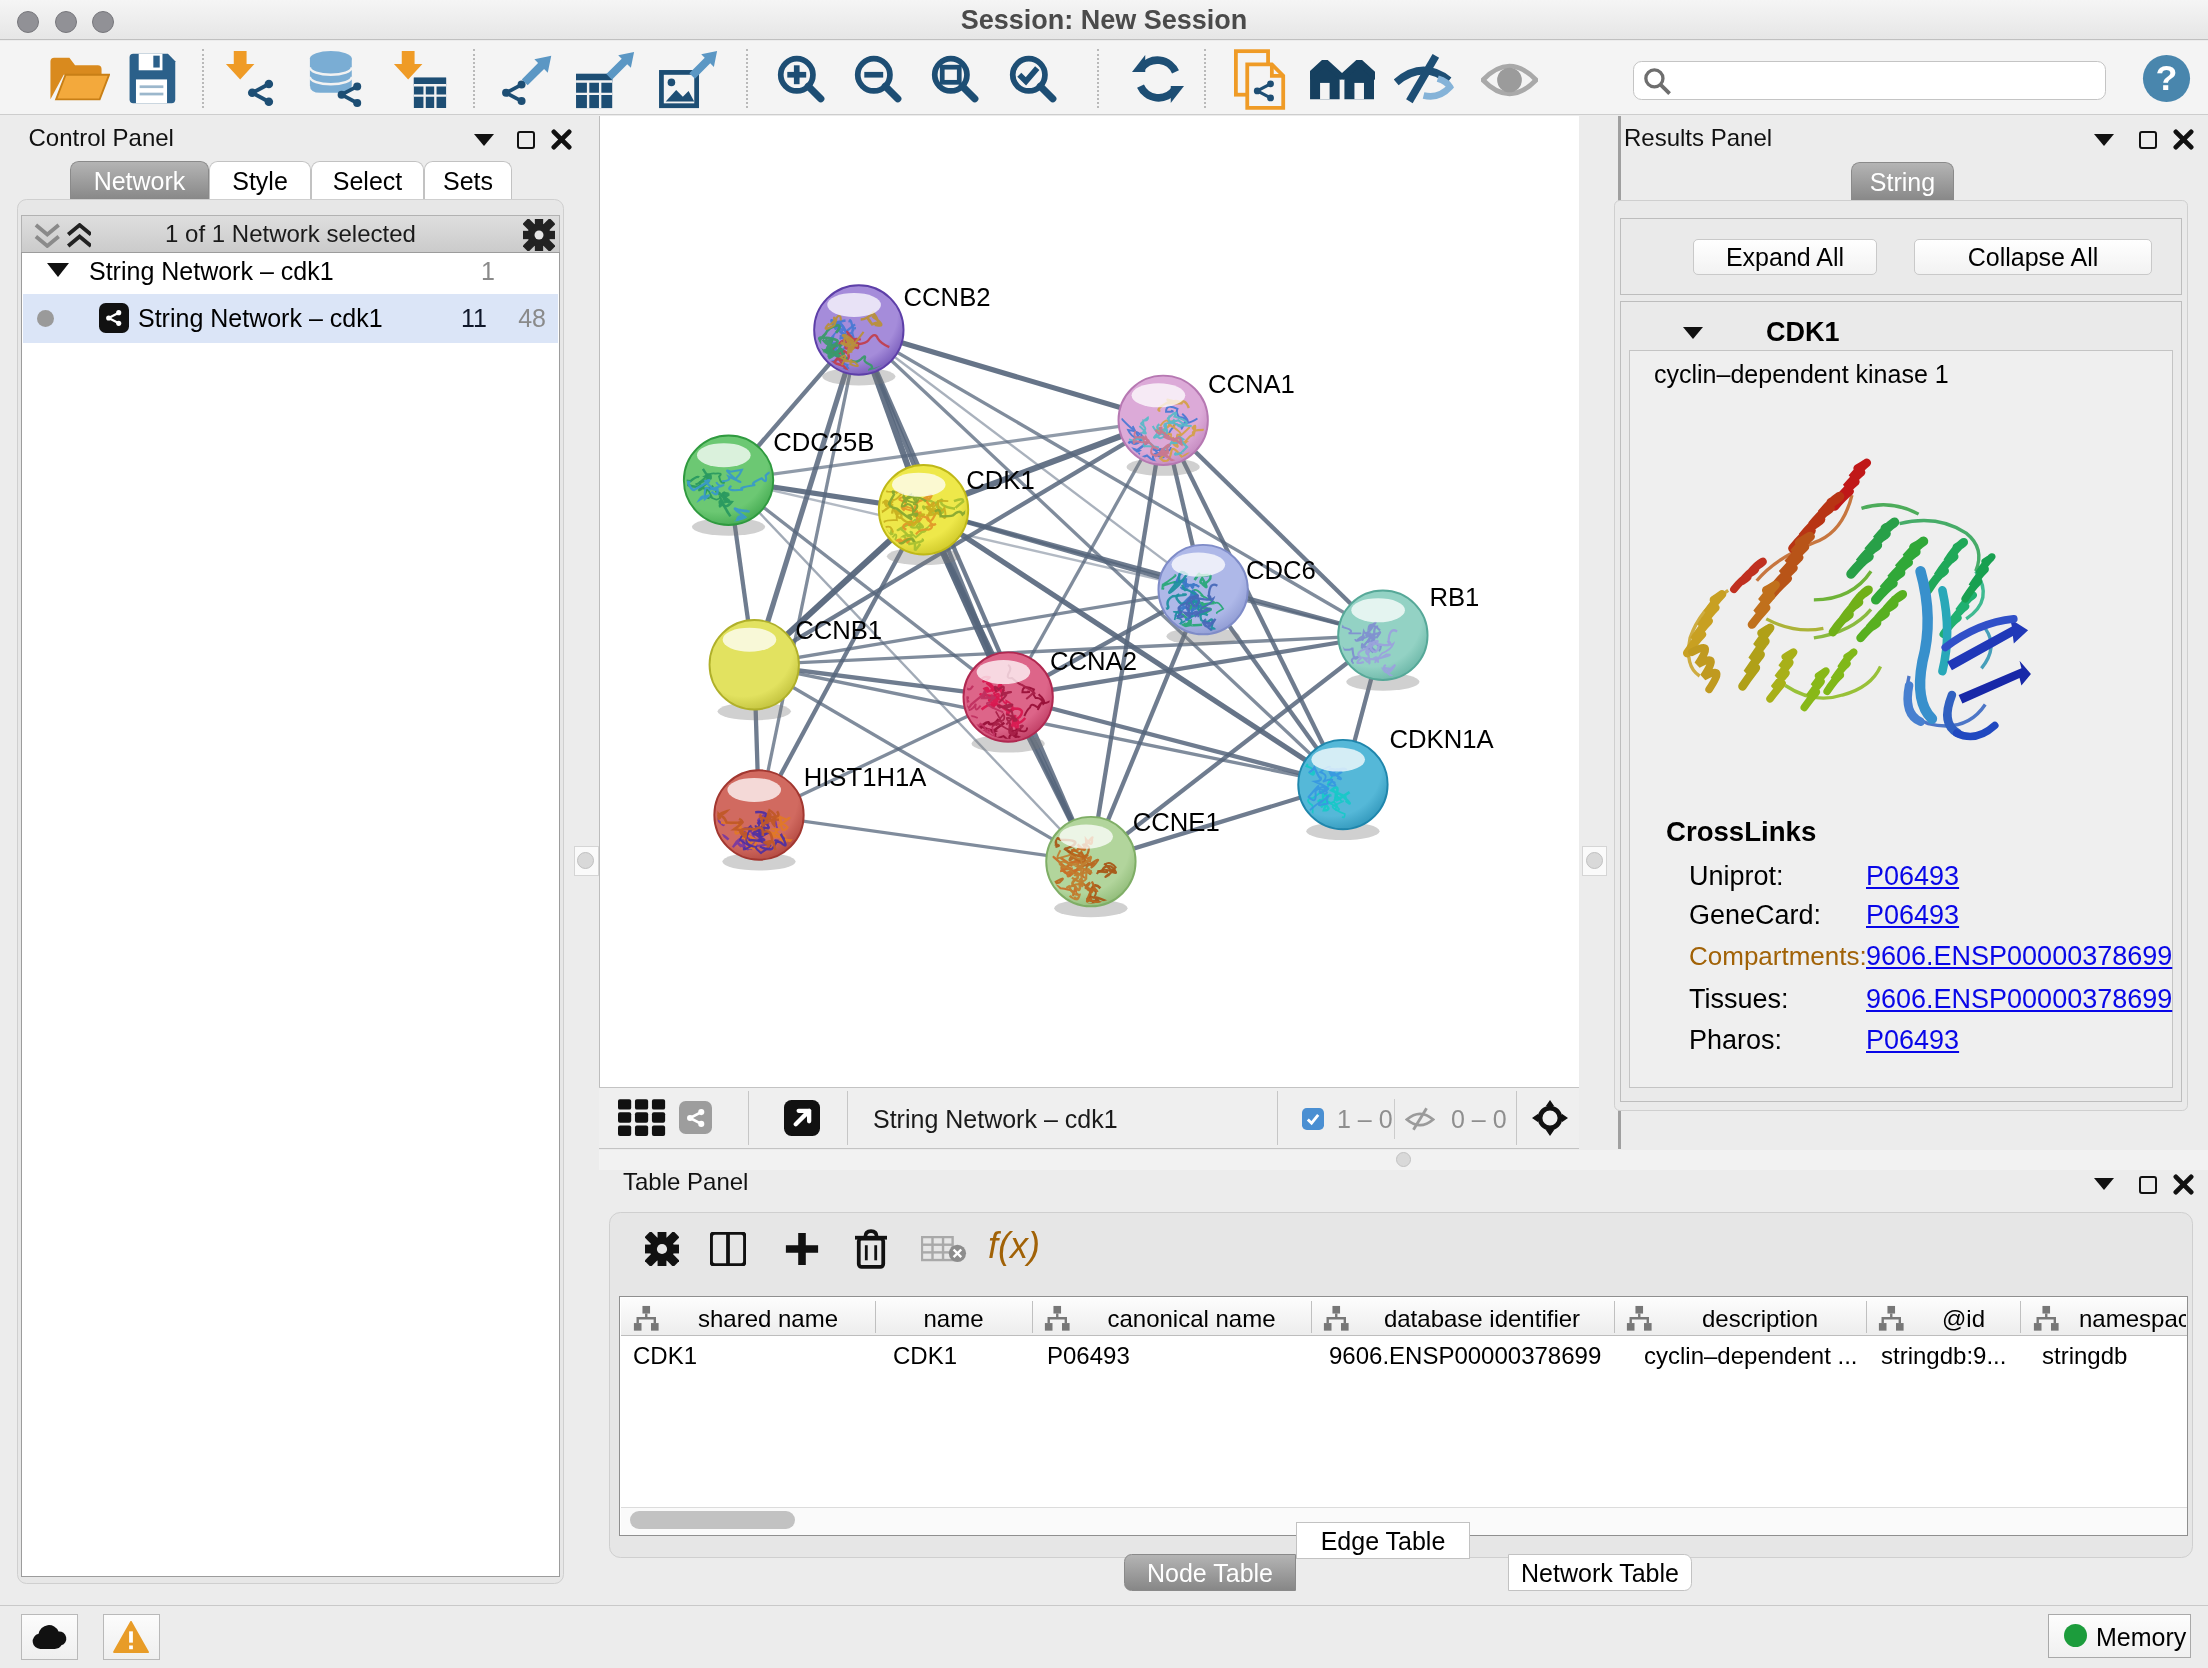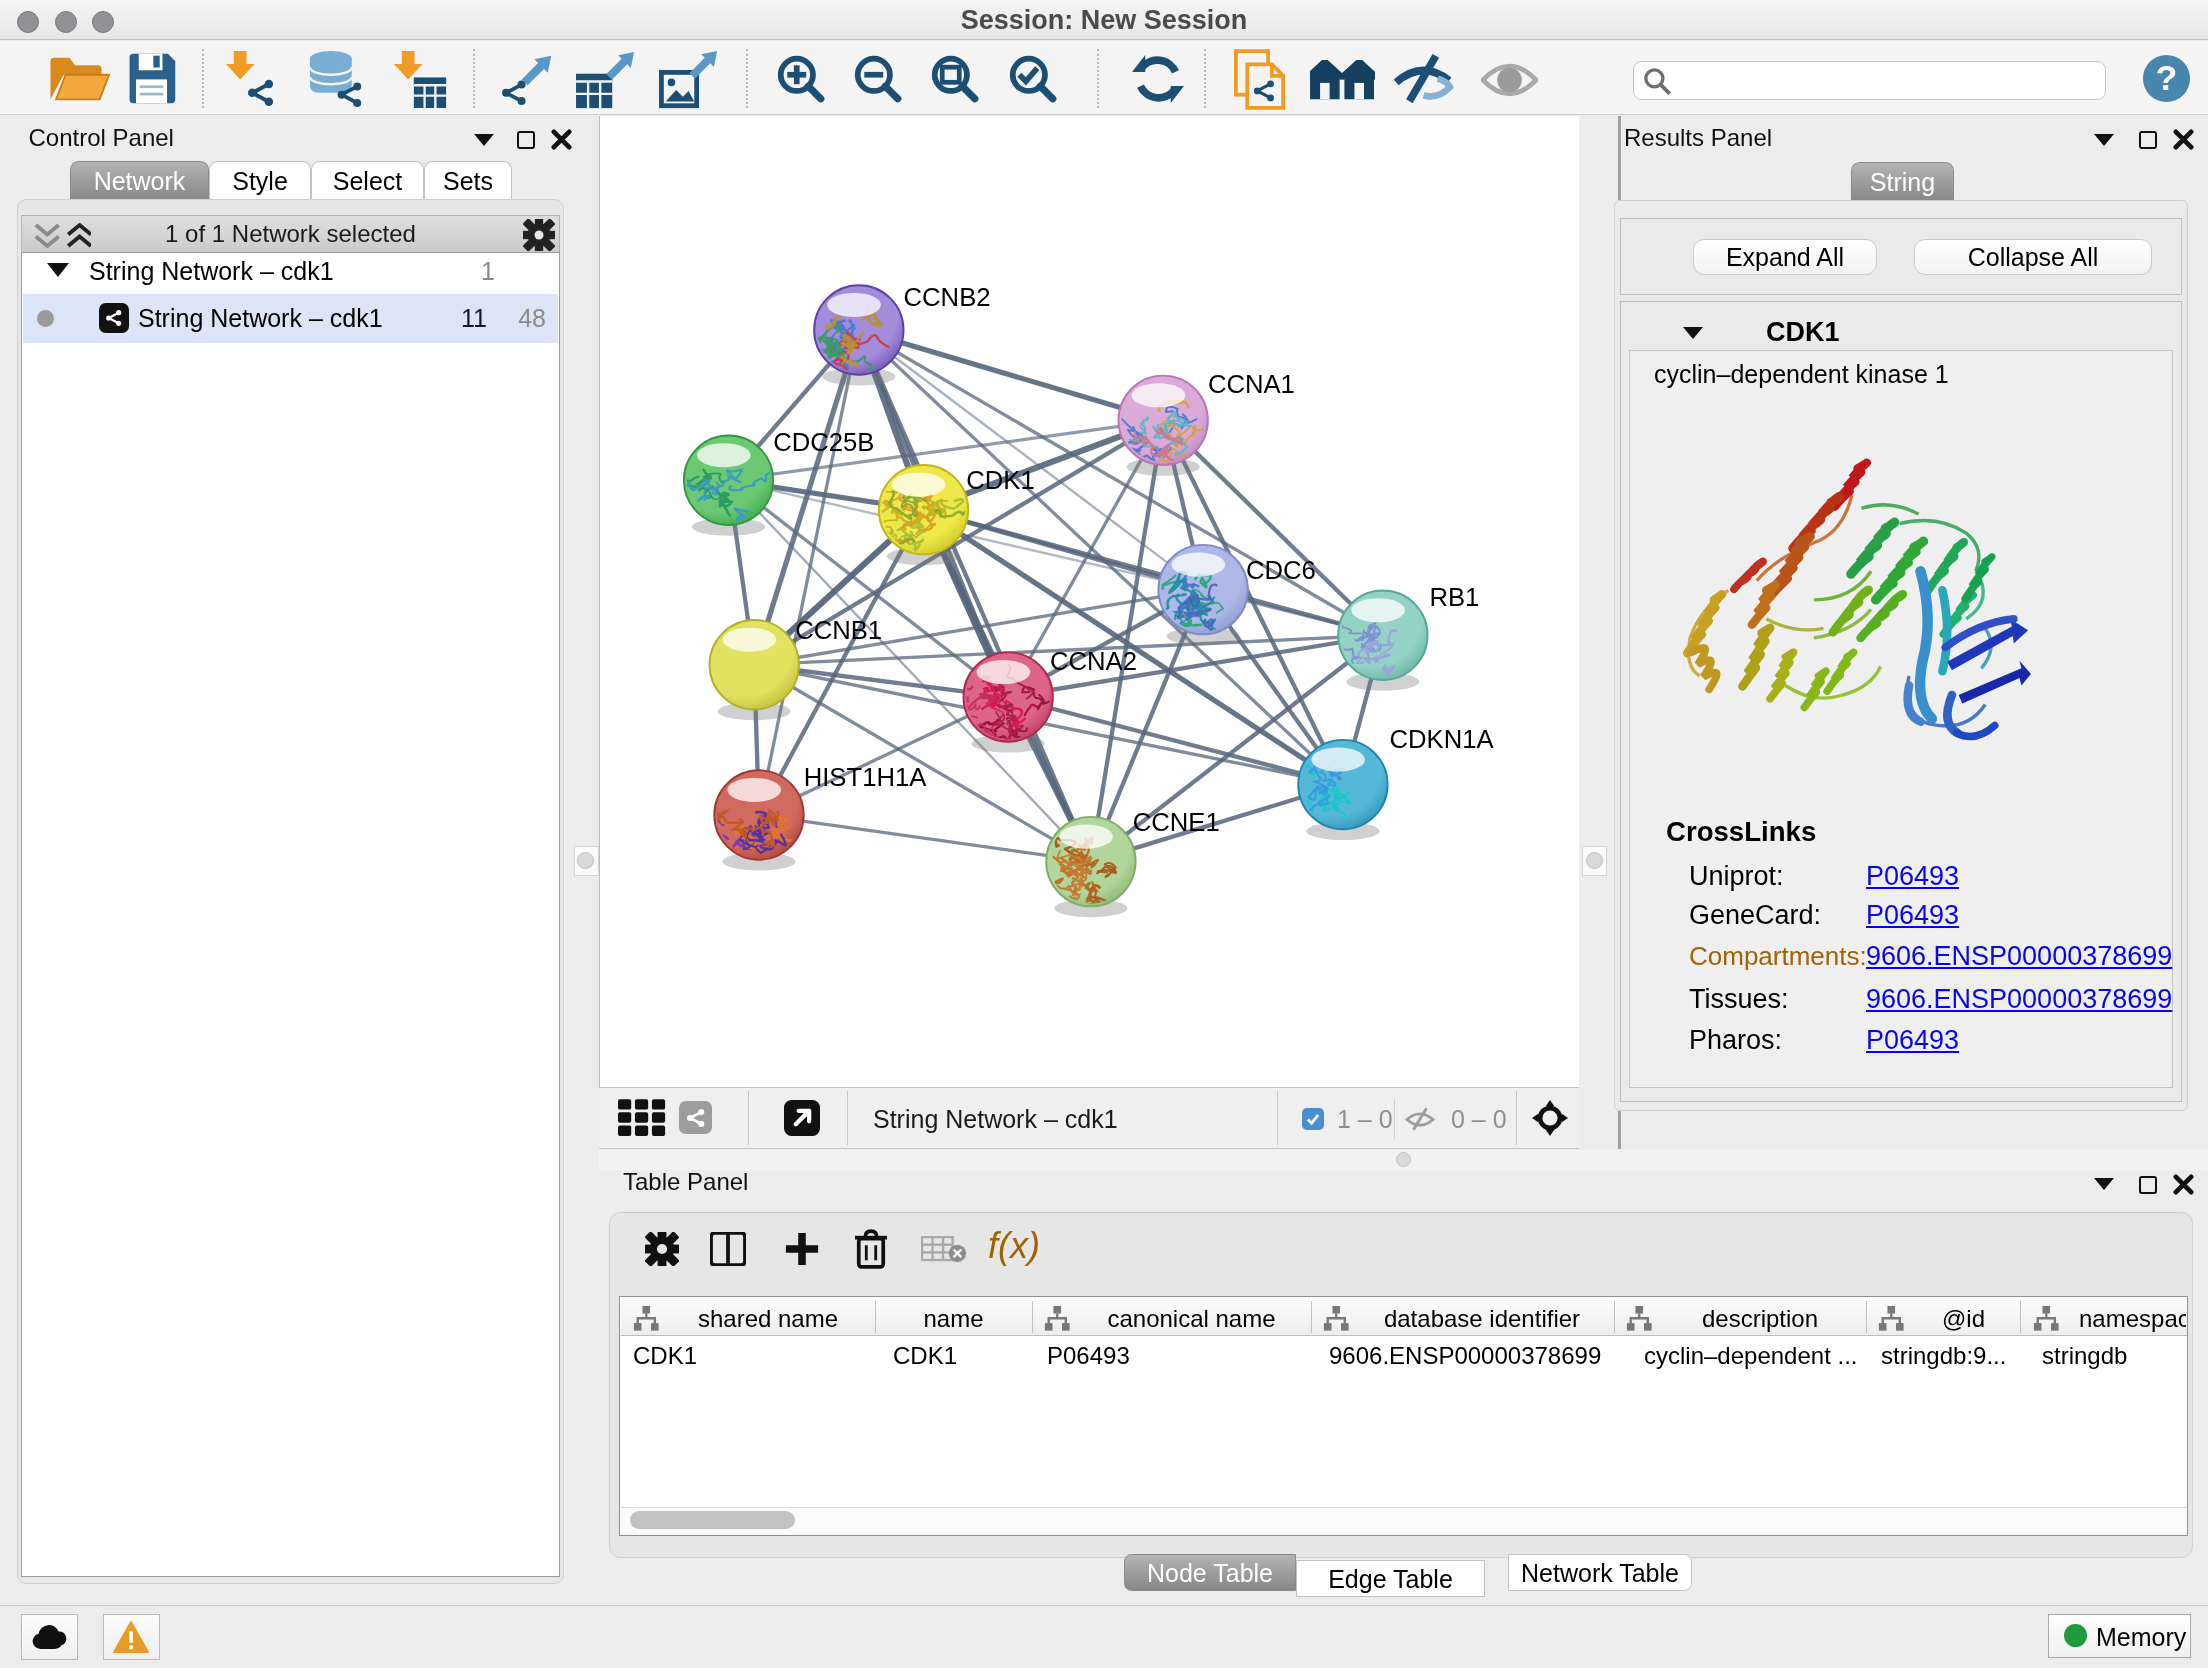--- a/index.html
+++ b/index.html
@@ -8,21 +8,21 @@
 .title{position:absolute;left:0;top:0;width:100%;text-align:center;font-size:27px;font-weight:bold;color:#4a4a4a;line-height:40px}
 .light{position:absolute;top:10.5px;width:22px;height:22px;border-radius:50%;background:#919196;border:1.4px solid #77777c}
 .toolbar{position:absolute;left:0;top:41px;width:2208px;height:74px;background:#f4f4f4;border-bottom:1px solid #cdcdcd}
 .tsep{position:absolute;top:7.6px;height:59px;width:0;border-left:2.9px dotted #b9b9b9}
 .searchbox{position:absolute;left:1633px;top:20px;width:473px;height:39px;background:#fff;border:1.9px solid #c4c4c4;border-radius:8.6px}
 .panel-title{font-size:24px;color:#111}
 .tab{position:absolute;font-size:25px;text-align:center;border:1px solid #c2c2c2;border-bottom:none;border-radius:8.6px 8.6px 0 0;background:#fff;color:#000}
 .tab.sel{background:linear-gradient(#b4b4b4,#878787);color:#fff;border-color:#8a8a8a}
 .roundbox{position:absolute;background:#e7e7e7;border:1px solid #cfcfcf;border-radius:9.5px}
 .whitebox{position:absolute;background:#fff;border:1.4px solid #9c9c9c}
-.btn{position:absolute;background:linear-gradient(#ffffff,#f2f2f2);border:1.4px solid #c9c9c9;border-radius:11px;font-size:25px;color:#000;text-align:center}
+.btn{position:absolute;background:linear-gradient(#ffffff,#f2f2f2);border:1.4px solid #c9c9c9;border-radius:5px;font-size:25px;color:#000;text-align:center}
 a.lnk{color:#0806e8;text-decoration:underline}
 .serif{font-family:Liberation Sans, sans-serif}
 </style></head>
 <body>
 
 <div class="titlebar">
  <div class="light" style="left:17px"></div>
  <div class="light" style="left:55px"></div>
  <div class="light" style="left:92px"></div>
  <div class="title">Session: New Session</div>
@@ -818,21 +818,21 @@
 <div class="abs" style="left:633px;top:1342px;font-size:24px;color:#000;white-space:nowrap">CDK1</div>
 <div class="abs" style="left:893px;top:1342px;font-size:24px;color:#000;white-space:nowrap">CDK1</div>
 <div class="abs" style="left:1047px;top:1342px;font-size:24px;color:#000;white-space:nowrap">P06493</div>
 <div class="abs" style="left:1329px;top:1342px;font-size:24px;color:#000;white-space:nowrap">9606.ENSP00000378699</div>
 <div class="abs" style="left:1644px;top:1342px;font-size:24px;color:#000;white-space:nowrap">cyclin–dependent ...</div>
 <div class="abs" style="left:1881px;top:1342px;font-size:24px;color:#000;white-space:nowrap">stringdb:9...</div>
 <div class="abs" style="left:2042px;top:1342px;font-size:24px;color:#000;white-space:nowrap">stringdb</div>
 <div class="abs" style="left:621px;top:1507px;width:1566px;height:27.6px;background:#fafafa;border-top:1px solid #dcdcdc"></div>
 <div class="abs" style="left:630px;top:1511px;width:165px;height:18px;background:#c2c2c2;border-radius:9.5px"></div>
 <div class="tab sel" style="left:1124px;top:1554px;width:172px;height:37px;line-height:37px;border-radius:7.6px 0 0 7.6px;border-bottom:1px solid #8a8a8a">Node Table</div>
-<div class="tab" style="left:1296px;top:1560px;width:189px;height:37px;line-height:37px;border-radius:0;border-bottom:1px solid #c2c2c2">Edge Table</div>
+<div class="tab" style="left:1296px;top:1522px;width:174px;height:37px;line-height:37px;border-radius:0;border-bottom:1px solid #c2c2c2">Edge Table</div>
 <div class="tab" style="left:1508px;top:1554px;width:184px;height:37px;line-height:37px;border-radius:0 7.6px 7.6px 0;border-bottom:1px solid #c2c2c2">Network Table</div>
 <div class="abs" style="left:0;top:1605px;width:2208px;height:63px;background:#ececec;border-top:1.4px solid #c9c9c9"></div>
 <div class="abs" style="left:21px;top:1614px;width:57px;height:46px;background:linear-gradient(#fcfcfc,#efefef);border:1.4px solid #b9b9b9"></div>
 <svg class="abs" style="left:31px;top:1624px" width="38" height="26" viewBox="0 0 40 27">
     <path d="M10 26 a8 8 0 0 1 -2 -15.8 a11 11 0 0 1 21 -2.5 a7.5 7.5 0 0 1 3 14.6 q-2 3.7 -7 3.7 Z" fill="#111"></path>
   </svg>
 <div class="abs" style="left:103px;top:1614px;width:57px;height:46px;background:linear-gradient(#fcfcfc,#efefef);border:1.4px solid #b9b9b9"></div>
 <svg class="abs" style="left:113px;top:1621px" width="36" height="32" viewBox="0 0 38 34">
     <path d="M19 1 L37 33 H1 Z" fill="#e89c28" stroke="#e89c28" stroke-width="2" stroke-linejoin="round"></path>
     <rect x="17" y="11" width="4" height="12" fill="#fff"></rect>

